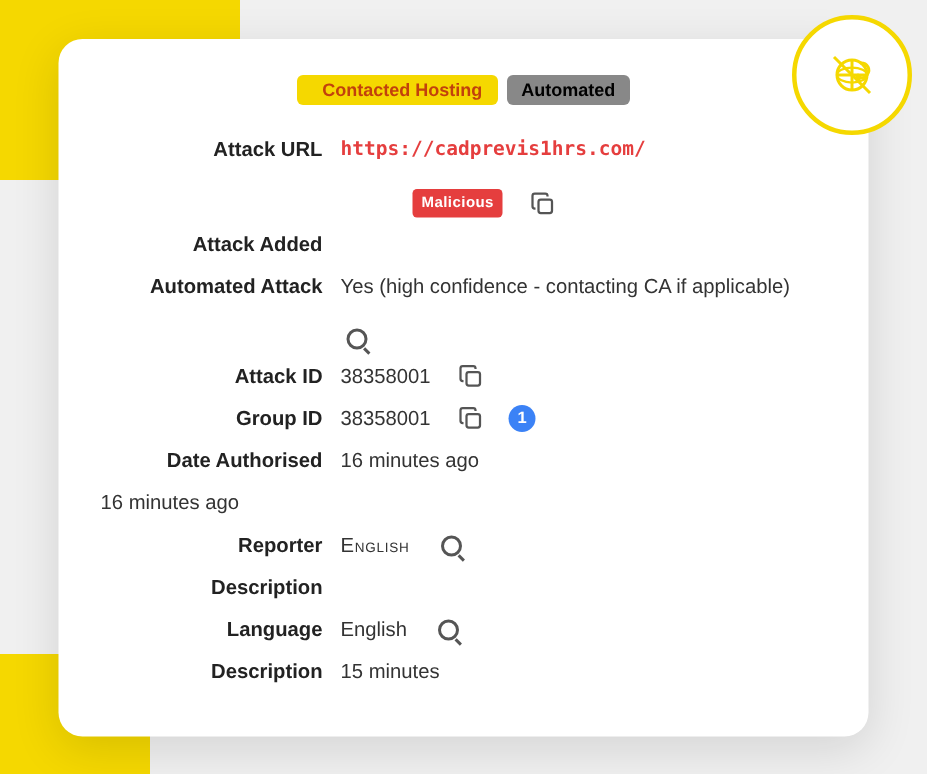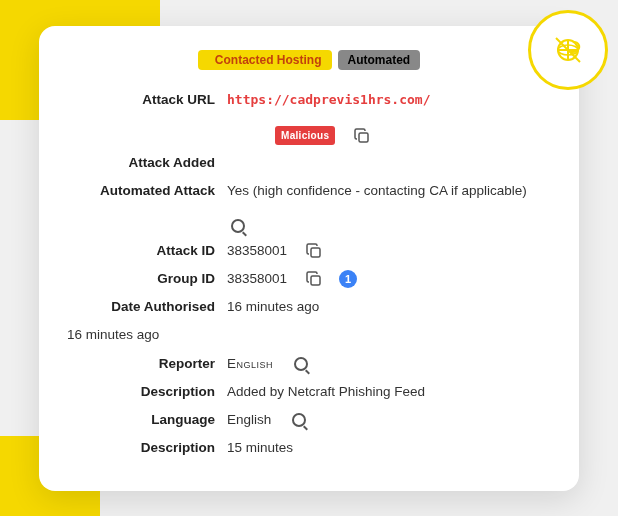--- a/index.html
+++ b/index.html
@@ -296,23 +296,20 @@
     <div class="data-row">
       <span class="data-label">Reporter</span>
       <span class="data-value">
         <span style="font-variant: small-caps; letter-spacing: 0.5px;">English</span>
         <span class="search-icon-inline"></span>
       </span>
     </div>
 
     <div class="data-row">
       <span class="data-label">Description</span>
-      <span class="data-value">
-        <span>Added by Netcraft Phishing Feed</span>
-      </span>
     </div>
 
     <div class="data-row">
       <span class="data-label">Language</span>
       <span class="data-value">
         <span>English</span>
         <span class="search-icon-inline"></span>
       </span>
     </div>
 

